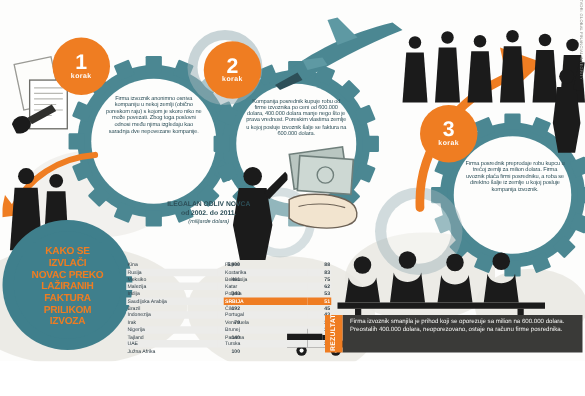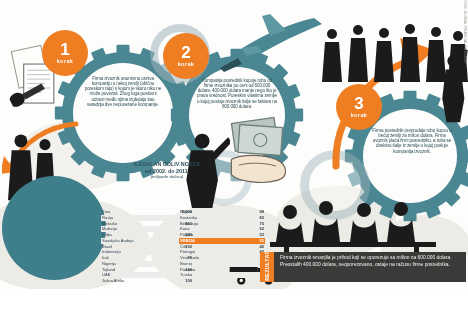--- a/index.html
+++ b/index.html
@@ -313,20 +313,31 @@
       <span class="d">3</span>
       <span class="k">korak</span>
     </div>
   </div>
 
   <div id="headline-gear">
     <div class="gear" style="left:0;top:0;width:104px;height:104px;background:#3f7f8c;border-radius:50%;"></div>
     <div class="teeth" id="teethH"><i style="width: 10px; height: 11px; background: rgb(63, 127, 140); transform: rotate(0deg) translate(-5px, -58.05px); border-radius: 1px;"></i><i style="width: 10px; height: 11px; background: rgb(63, 127, 140); transform: rotate(20deg) translate(-5px, -58.05px); border-radius: 1px;"></i><i style="width: 10px; height: 11px; background: rgb(63, 127, 140); transform: rotate(40deg) translate(-5px, -58.05px); border-radius: 1px;"></i><i style="width: 10px; height: 11px; background: rgb(63, 127, 140); transform: rotate(60deg) translate(-5px, -58.05px); border-radius: 1px;"></i><i style="width: 10px; height: 11px; background: rgb(63, 127, 140); transform: rotate(80deg) translate(-5px, -58.05px); border-radius: 1px;"></i><i style="width: 10px; height: 11px; background: rgb(63, 127, 140); transform: rotate(100deg) translate(-5px, -58.05px); border-radius: 1px;"></i><i style="width: 10px; height: 11px; background: rgb(63, 127, 140); transform: rotate(120deg) translate(-5px, -58.05px); border-radius: 1px;"></i><i style="width: 10px; height: 11px; background: rgb(63, 127, 140); transform: rotate(140deg) translate(-5px, -58.05px); border-radius: 1px;"></i><i style="width: 10px; height: 11px; background: rgb(63, 127, 140); transform: rotate(160deg) translate(-5px, -58.05px); border-radius: 1px;"></i><i style="width: 10px; height: 11px; background: rgb(63, 127, 140); transform: rotate(180deg) translate(-5px, -58.05px); border-radius: 1px;"></i><i style="width: 10px; height: 11px; background: rgb(63, 127, 140); transform: rotate(200deg) translate(-5px, -58.05px); border-radius: 1px;"></i><i style="width: 10px; height: 11px; background: rgb(63, 127, 140); transform: rotate(220deg) translate(-5px, -58.05px); border-radius: 1px;"></i><i style="width: 10px; height: 11px; background: rgb(63, 127, 140); transform: rotate(240deg) translate(-5px, -58.05px); border-radius: 1px;"></i><i style="width: 10px; height: 11px; background: rgb(63, 127, 140); transform: rotate(260deg) translate(-5px, -58.05px); border-radius: 1px;"></i><i style="width: 10px; height: 11px; background: rgb(63, 127, 140); transform: rotate(280deg) translate(-5px, -58.05px); border-radius: 1px;"></i><i style="width: 10px; height: 11px; background: rgb(63, 127, 140); transform: rotate(300deg) translate(-5px, -58.05px); border-radius: 1px;"></i><i style="width: 10px; height: 11px; background: rgb(63, 127, 140); transform: rotate(320deg) translate(-5px, -58.05px); border-radius: 1px;"></i><i style="width: 10px; height: 11px; background: rgb(63, 127, 140); transform: rotate(340deg) translate(-5px, -58.05px); border-radius: 1px;"></i></div>
     <div class="hub" style="position:absolute;left:9px;top:9px;width:86px;height:86px;border-radius:50%;background:#3f7f8c;"></div>
   </div>
+  <div id="headline-text">
+    <span>
+        <div>KAKO SE</div>
+        <div>IZVLAČI</div>
+        <div>NOVAC PREKO</div>
+        <div>LAŽIRANIH</div>
+        <div>FAKTURA</div>
+        <div>PRILIKOM</div>
+        <div>IZVOZA</div>
+      </span>
+  </div>
 
   <div id="tbl-head">
     <div>ILEGALAN ODLIV NOVCA</div>
     <div>od 2002. do 2011.</div>
     <div class="sub">(milijarde dolara)</div>
   </div>
 
   <div id="table-wrap">
     <table class="data">
       <tbody id="tbody-left">

